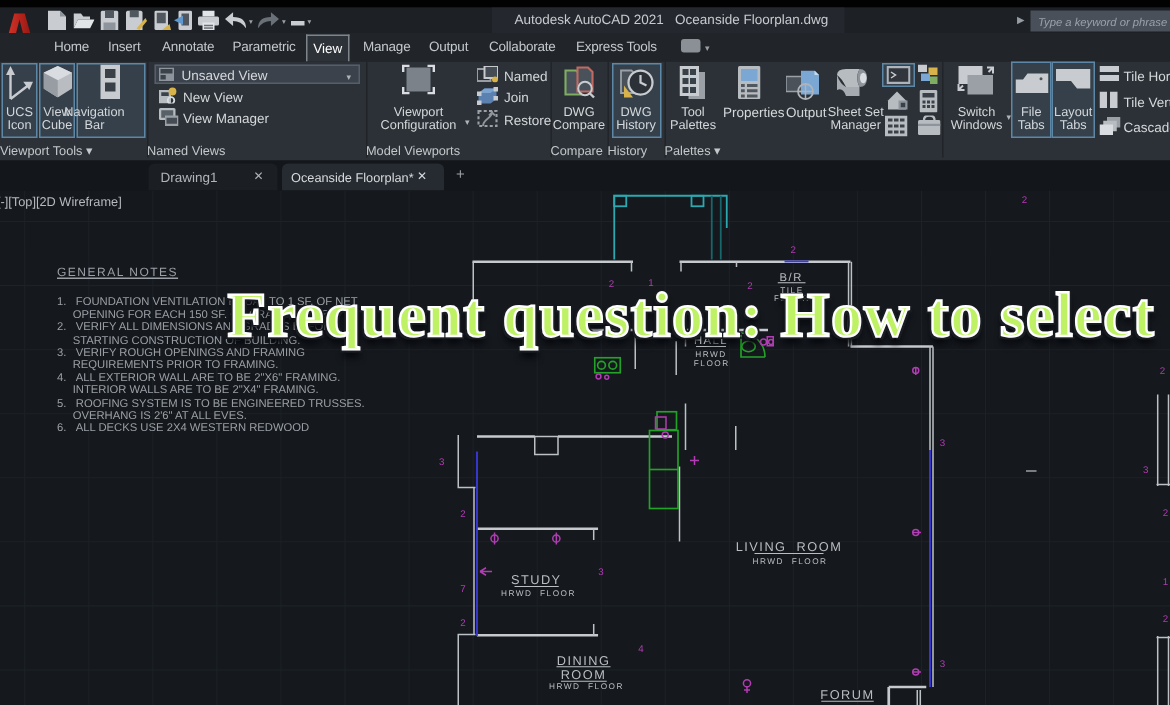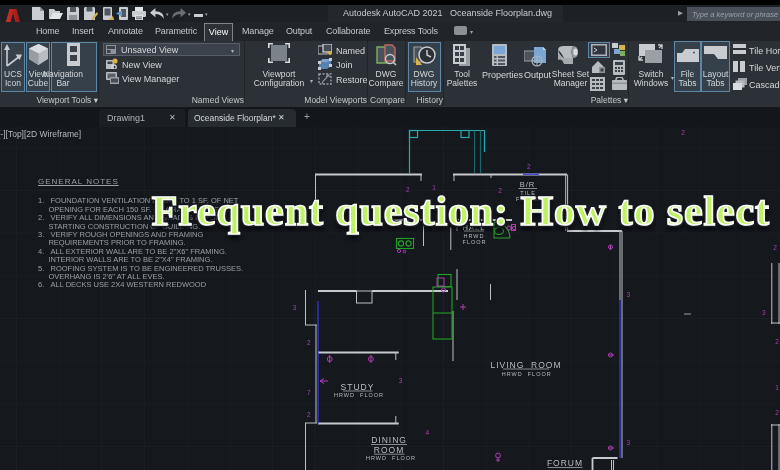--- a/index.html
+++ b/index.html
@@ -15,21 +15,21 @@
              color:#9aa1a9;font-style:italic;font-size:7.5px;line-height:15px;padding-left:5px;box-sizing:border-box;}
   
   #menurow{left:0;top:22px;width:780px;height:19px;background:#21252a;border-bottom:1px solid #15181c;}
   .mtab{position:absolute;top:26px;font-size:9px;letter-spacing:-0.15px;color:#c3c8cd;}
   #viewtab{left:204px;top:23px;width:29px;height:18px;background:#2d3238;
            border:1px solid #7d848c;border-bottom:none;color:#fff;font-size:9px;
            text-align:center;line-height:17px;box-sizing:border-box;}
   
   #ribbon{left:0;top:41px;width:780px;height:66px;background:#2c3137;}
   .psep{position:absolute;top:0;width:1px;height:64px;background:#212529;}
-  .plabel{position:absolute;top:54px;font-size:8.5px;color:#c3c8cc;text-align:right;}
+  .plabel{position:absolute;top:54px;font-size:8.5px;color:#c3c8cc;text-align:left;}
   .rlabel{position:absolute;font-size:8.5px;color:#d4d8db;text-align:center;line-height:9px;}
   .hlbox{position:absolute;background:#35404a;border:1px solid #5d87a6;box-sizing:border-box;}
   .rtext{position:absolute;font-size:9px;color:#d4d8db;white-space:nowrap;}
   
   #tabbar{left:0;top:107px;width:780px;height:20px;background:#13161a;}
   .ftab{position:absolute;top:109px;height:18px;font-size:9px;color:#b0b5ba;
         border-radius:4px 4px 0 0;}
   
   #canvas{left:0;top:127px;width:780px;height:343px;background:#15181d;}
   #vplabel{left:-2px;top:2px;font-size:8.5px;color:#b6babf;}

